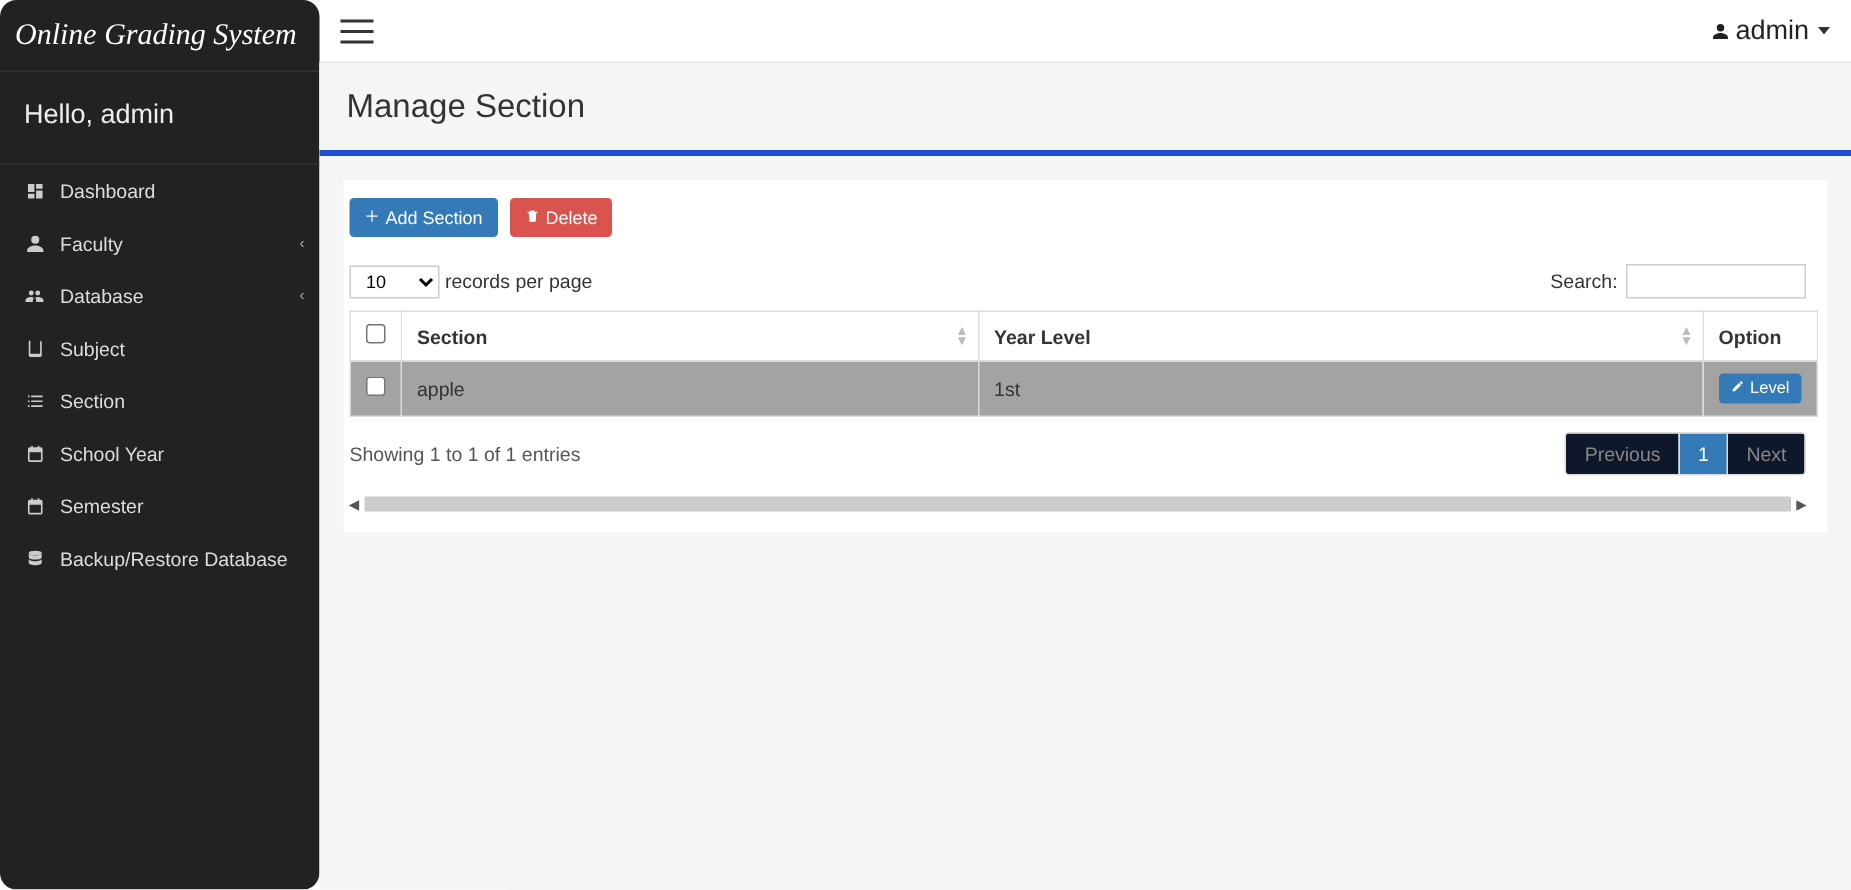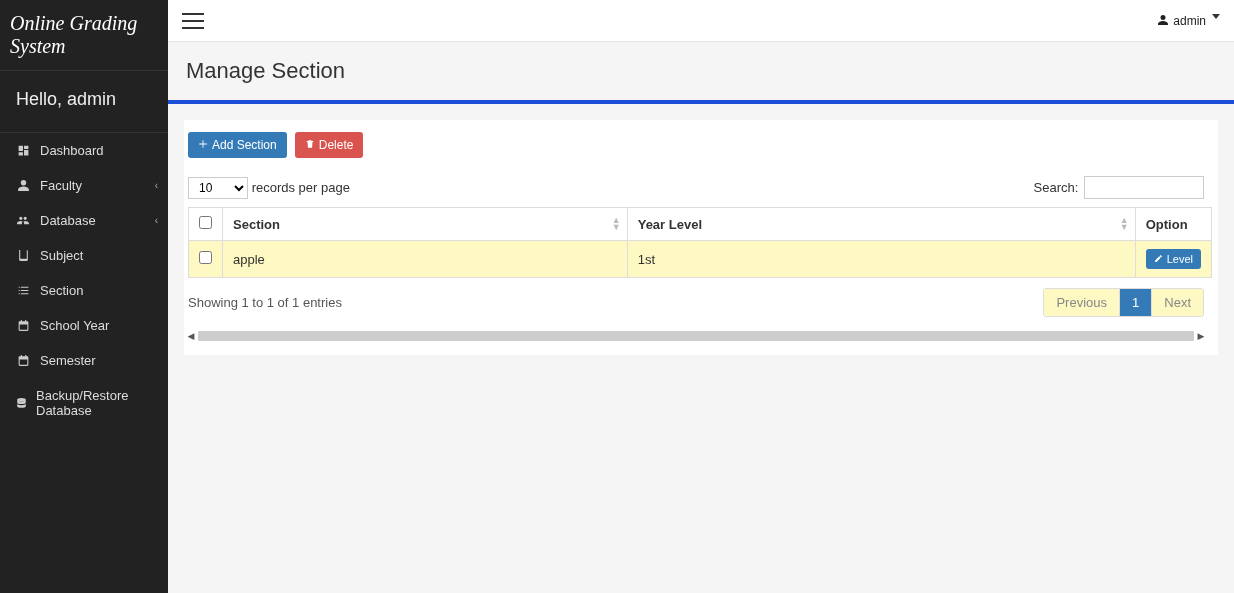--- a/index.html
+++ b/index.html
@@ -8,26 +8,27 @@
     font-size: 14px;
     color: #333;
     background: #fff;
     width: 1234px;
     height: 593px;
     overflow: hidden;
   }
   .layout { display: flex; height: 100%; }
   
   .sidebar {
-    width: 168px;
+    width: 213px;
     background: #222;
     color: #ccc;
     display: flex;
     flex-direction: column;
     flex-shrink: 0;
+    border-radius: 11px;
   }
   .brand {
     padding: 12px 10px;
     font-family: "Brush Script MT", cursive;
     font-style: italic;
     font-size: 20px;
     color: #fff;
     border-bottom: 1px solid #333;
   }
   .hello {
@@ -67,21 +68,21 @@
     display: flex;
     align-items: center;
     padding: 0 14px;
     justify-content: space-between;
   }
   .hamburger {
     width: 22px; height: 16px; cursor: pointer;
     display: flex; flex-direction: column; justify-content: space-between;
   }
   .hamburger span { height: 2px; background: #333; width: 100%; display: block; }
-  .user-menu { font-size: 12px; color: #222; cursor: pointer; display: flex; gap: 4px; }
+  .user-menu { font-size: 18px; color: #222; cursor: pointer; display: flex; align-items: center; gap: 4px; }
   .caret-down {
     display: inline-block; width: 0; height: 0;
     border-left: 4px solid transparent;
     border-right: 4px solid transparent;
     border-top: 5px solid #333;
     margin-left: 2px;
   }
   .content-area {
     flex: 1;
     background: #f5f5f5;
@@ -131,34 +132,34 @@
     border: 1px solid #ddd;
     padding: 8px 10px;
     text-align: left;
     font-size: 13px;
   }
   table.datatable th {
     background: #fff;
     font-weight: 700;
     position: relative;
   }
-  table.datatable tbody tr { background: #fef9c3; }
+  table.datatable tbody tr { background: #a3a3a3; }
   .sort-arrows {
     position: absolute; right: 6px; top: 50%; transform: translateY(-50%);
     font-size: 9px; color: #bbb; line-height: 7px;
   }
   .chk-col { width: 30px; text-align: center !important; }
   .opt-col { width: 70px; }
   .table-footer {
     display: flex; justify-content: space-between; align-items: center;
     padding: 10px 4px; font-size: 13px; color: #555;
   }
   .pagination { display: flex; border: 1px solid #ddd; border-radius: 3px; overflow: hidden; }
   .pagination .pg {
-    padding: 6px 12px; font-size: 13px; background: #fef9c3; color: #888;
+    padding: 6px 12px; font-size: 13px; background: #0f172a; color: #888;
     border-left: 1px solid #ddd; cursor: pointer;
   }
   .pagination .pg:first-child { border-left: none; }
   .pagination .pg.active { background: #337ab7; color: #fff; }
   .hscroll {
     height: 14px;
     margin: 2px 0 0 0;
     display: flex; align-items: center;
   }
   .hscroll .arrow { width: 14px; text-align: center; font-size: 9px; color: #555; }

